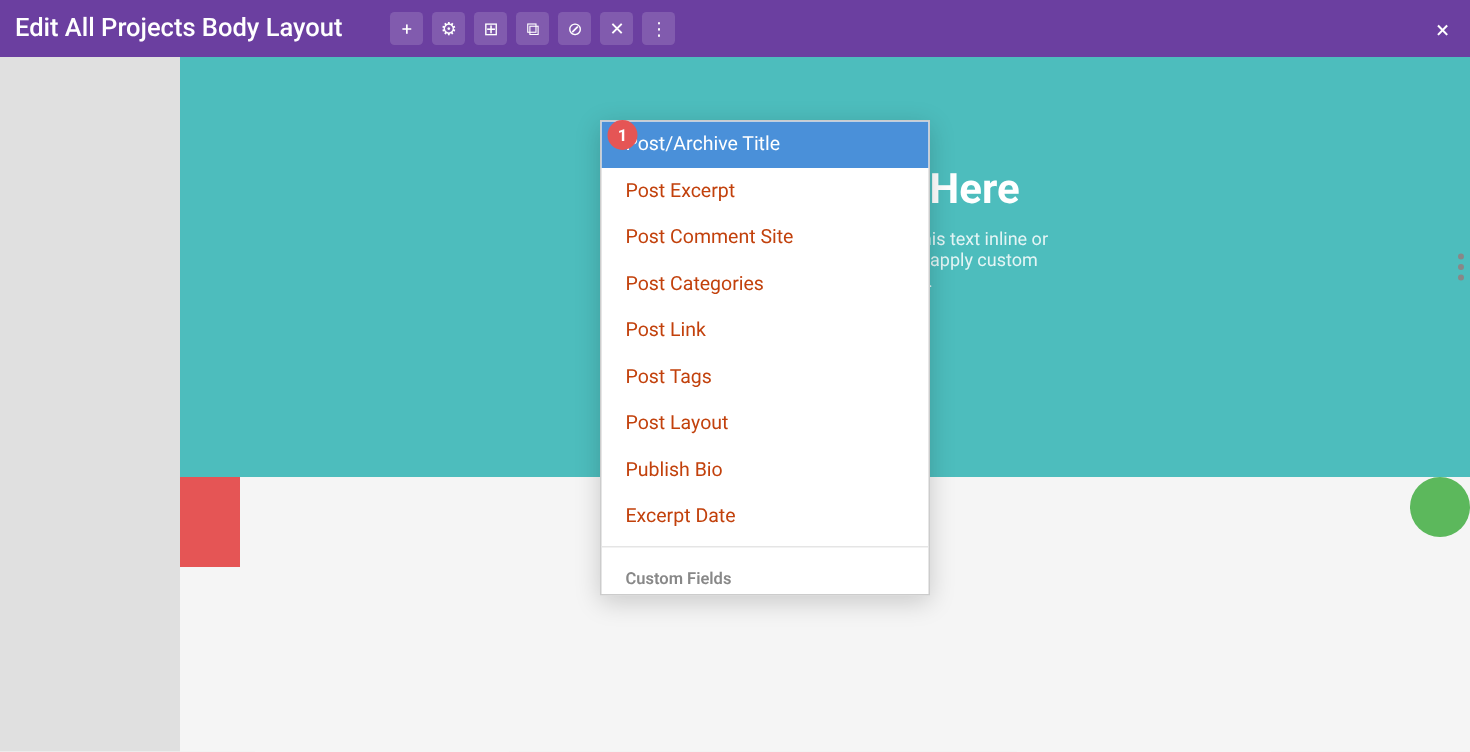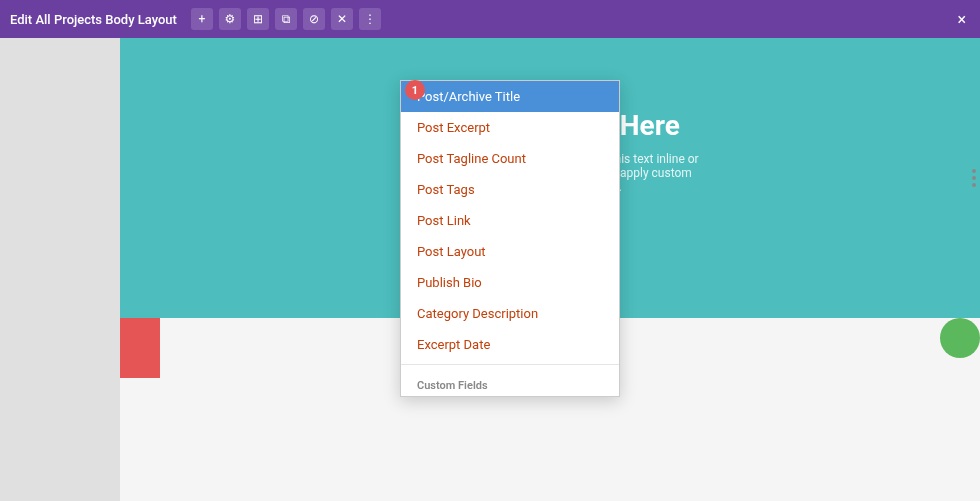--- a/index.html
+++ b/index.html
@@ -23,23 +23,23 @@
       position: relative;
       z-index: 100;
     }
     .title-bar-left {
       display: flex;
       align-items: center;
       gap: 6px;
     }
     .title-bar-text {
       color: white;
-      font-size: 13px;
+      font-size: 17px;
       font-weight: 500;
-      margin-right: 8px;
+      margin-right: 26px;
     }
     .title-bar-icon {
       width: 22px;
       height: 22px;
       background: rgba(255,255,255,0.15);
       border-radius: 3px;
       display: flex;
       align-items: center;
       justify-content: center;
       color: white;
@@ -264,26 +264,26 @@
     <div class="red-block"></div>
     <div class="green-block"></div>
   </div>
 
   <div class="badge-1">1</div>
 
   <div class="dropdown-overlay">
 
     <div class="dropdown-item active">Post/Archive Title</div>
     <div class="dropdown-item">Post Excerpt</div>
-    <div class="dropdown-item">Post Tagline Count</div>
+    <div class="dropdown-item">Post Comment Site</div>
+    <div class="dropdown-item">Post Categories</div>
+    <div class="dropdown-item">Post Link</div>
     <div class="dropdown-item">Post Tags</div>
-    <div class="dropdown-item">Post Link</div>
     <div class="dropdown-item">Post Layout</div>
     <div class="dropdown-item">Publish Bio</div>
-    <div class="dropdown-item">Category Description</div>
     <div class="dropdown-item">Excerpt Date</div>
 
     <hr class="dropdown-divider">
 
     <div class="dropdown-section-label">Custom Fields</div>
 
   </div>
 
 </div>
 

